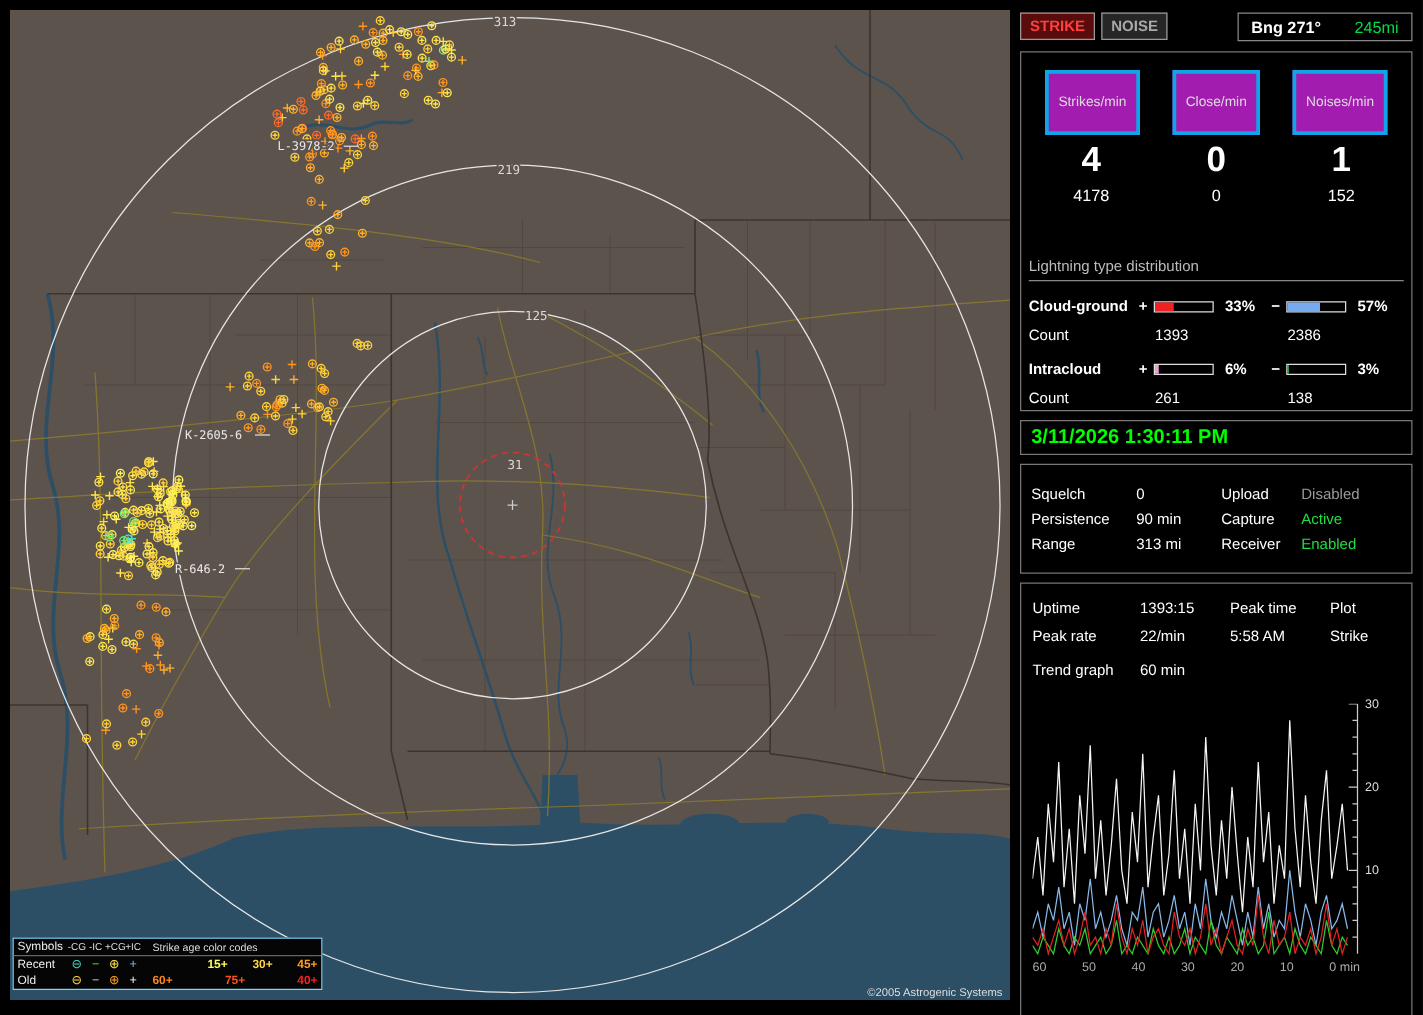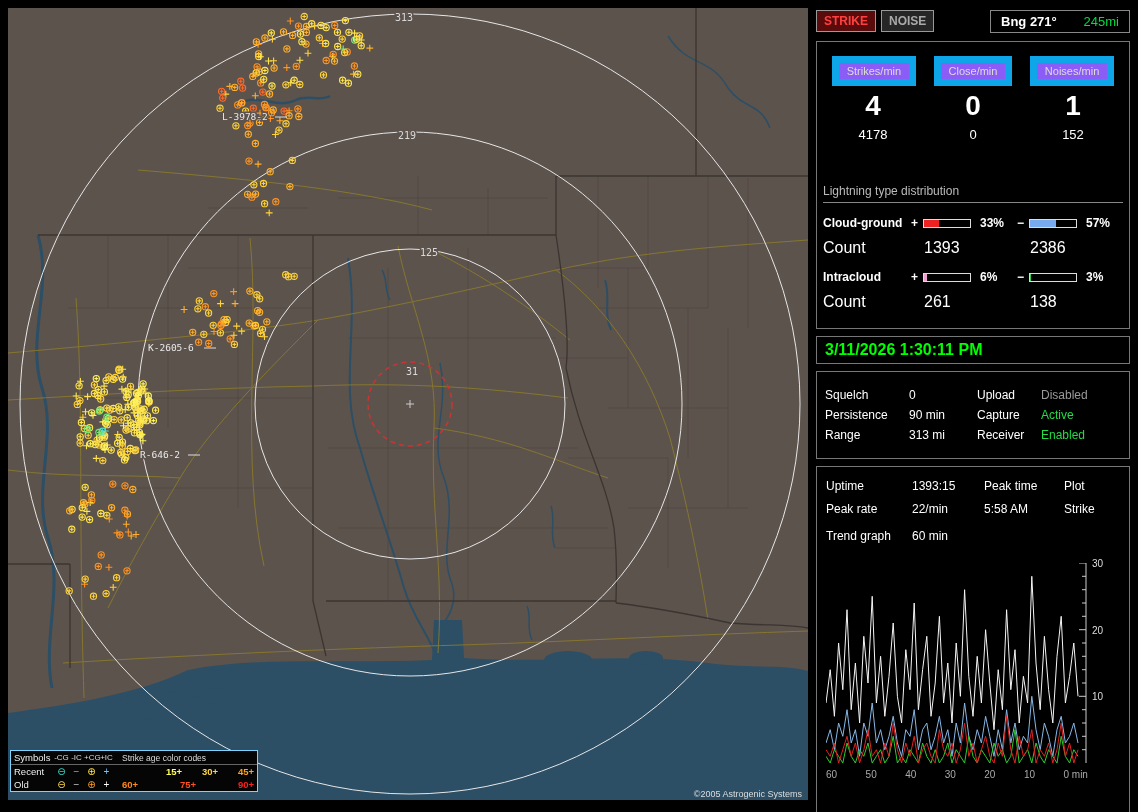--- a/index.html
+++ b/index.html
@@ -28,30 +28,30 @@
   .topbar{display:flex;align-items:center;height:26px}
   .btn{font-size:12px;font-weight:bold;padding:3px 7px;border:1px solid #999;cursor:default}
   .btn-strike{background:#5a0c0c;color:#ff4040}
   .btn-noise{background:#262626;color:#aaa;margin-left:5px}
   .bng-box{margin-left:auto;display:flex;gap:18px;align-items:center;border:1px solid #888;background:#000;padding:3px 10px;font-size:13px;font-weight:bold;min-width:140px;justify-content:space-between}
   .bng-range{font-weight:normal}
 
   .panel{border:1px solid #777;background:#000}
   .p-stats{margin-top:7px;height:288px;padding:14px 6px 0}
   .chips{display:flex;justify-content:space-around}
-  .chip{background:#8b5cf6;border:7px solid #0ea5e9;color:#ddd;font-size:11px;padding:2px 8px}
+  .chip{background:#a21caf;border:3px solid #0ea5e9;color:#ddd;font-size:11px;padding:17px 8px}
   .big-row{display:flex;margin-top:4px}
   .big-row span{flex:1;text-align:center;font-size:28px;font-weight:bold}
   .tot-labels{display:flex;margin-top:10px}
   .tot-labels span{flex:1;text-align:center;font-size:12px;color:#eee}
   .tot-values{display:flex;margin-top:5px}
   .tot-values span{flex:1;text-align:center;font-size:13px}
   .dist-title{margin-top:42px;color:#bbb;font-size:12px;border-bottom:1px solid #888;padding-bottom:4px}
   .dist-row{display:grid;grid-template-columns:88px 12px 52px 42px 12px 52px 1fr;align-items:center;margin-top:13px;font-size:12px;font-weight:bold}
-  .count-row{display:grid;grid-template-columns:88px 106px 1fr;margin-top:9px;font-size:16px}
+  .count-row{display:grid;grid-template-columns:88px 106px 1fr;margin-top:9px;font-size:12px}
   .count-row span:nth-child(2),.count-row span:nth-child(3){padding-left:13px}
   .bar{display:inline-block;width:48px;height:9px;border:1px solid #ddd;background:#000;position:relative}
   .bar i{position:absolute;left:0;top:0;bottom:0}
   .pct{padding-left:5px}
 
   .p-time{margin-top:7px;height:28px;display:flex;align-items:center;padding:0 8px;font-size:16px;font-weight:bold}
 
   .p-status{margin-top:7px;height:88px;padding:0 8px;display:grid;grid-template-columns:84px 68px 64px 1fr;row-gap:6px;font-size:12px;align-content:center}
 
   .p-trend{margin-top:7px;height:348px;padding:12px 9px 0;position:relative}
@@ -1326,21 +1326,21 @@
       </div>
       <div class="legend-row">
         <span class="l-label">Old</span>
         <span class="l-sym" style="color: rgb(255, 214, 64);">⊖</span>
         <span class="l-sym" style="color: rgb(204, 204, 204);">−</span>
         <span class="l-sym" style="color: rgb(255, 157, 32);">⊕</span>
         <span class="l-sym" style="color: rgb(255, 255, 255);">+</span>
         <span class="l-ages">
           <span style="color: rgb(255, 136, 32);">60+</span>
           <span style="color: rgb(255, 80, 32);">75+</span>
-          <span style="color: rgb(255, 32, 32);">90+</span>
+          <span style="color: rgb(255, 32, 32);">40+</span>
         </span>
       </div>
     </div>
 
     <div class="map-copyright">©2005 Astrogenic Systems</div>
   </div>
 
   <div class="sidebar">
 
     <div class="topbar">

